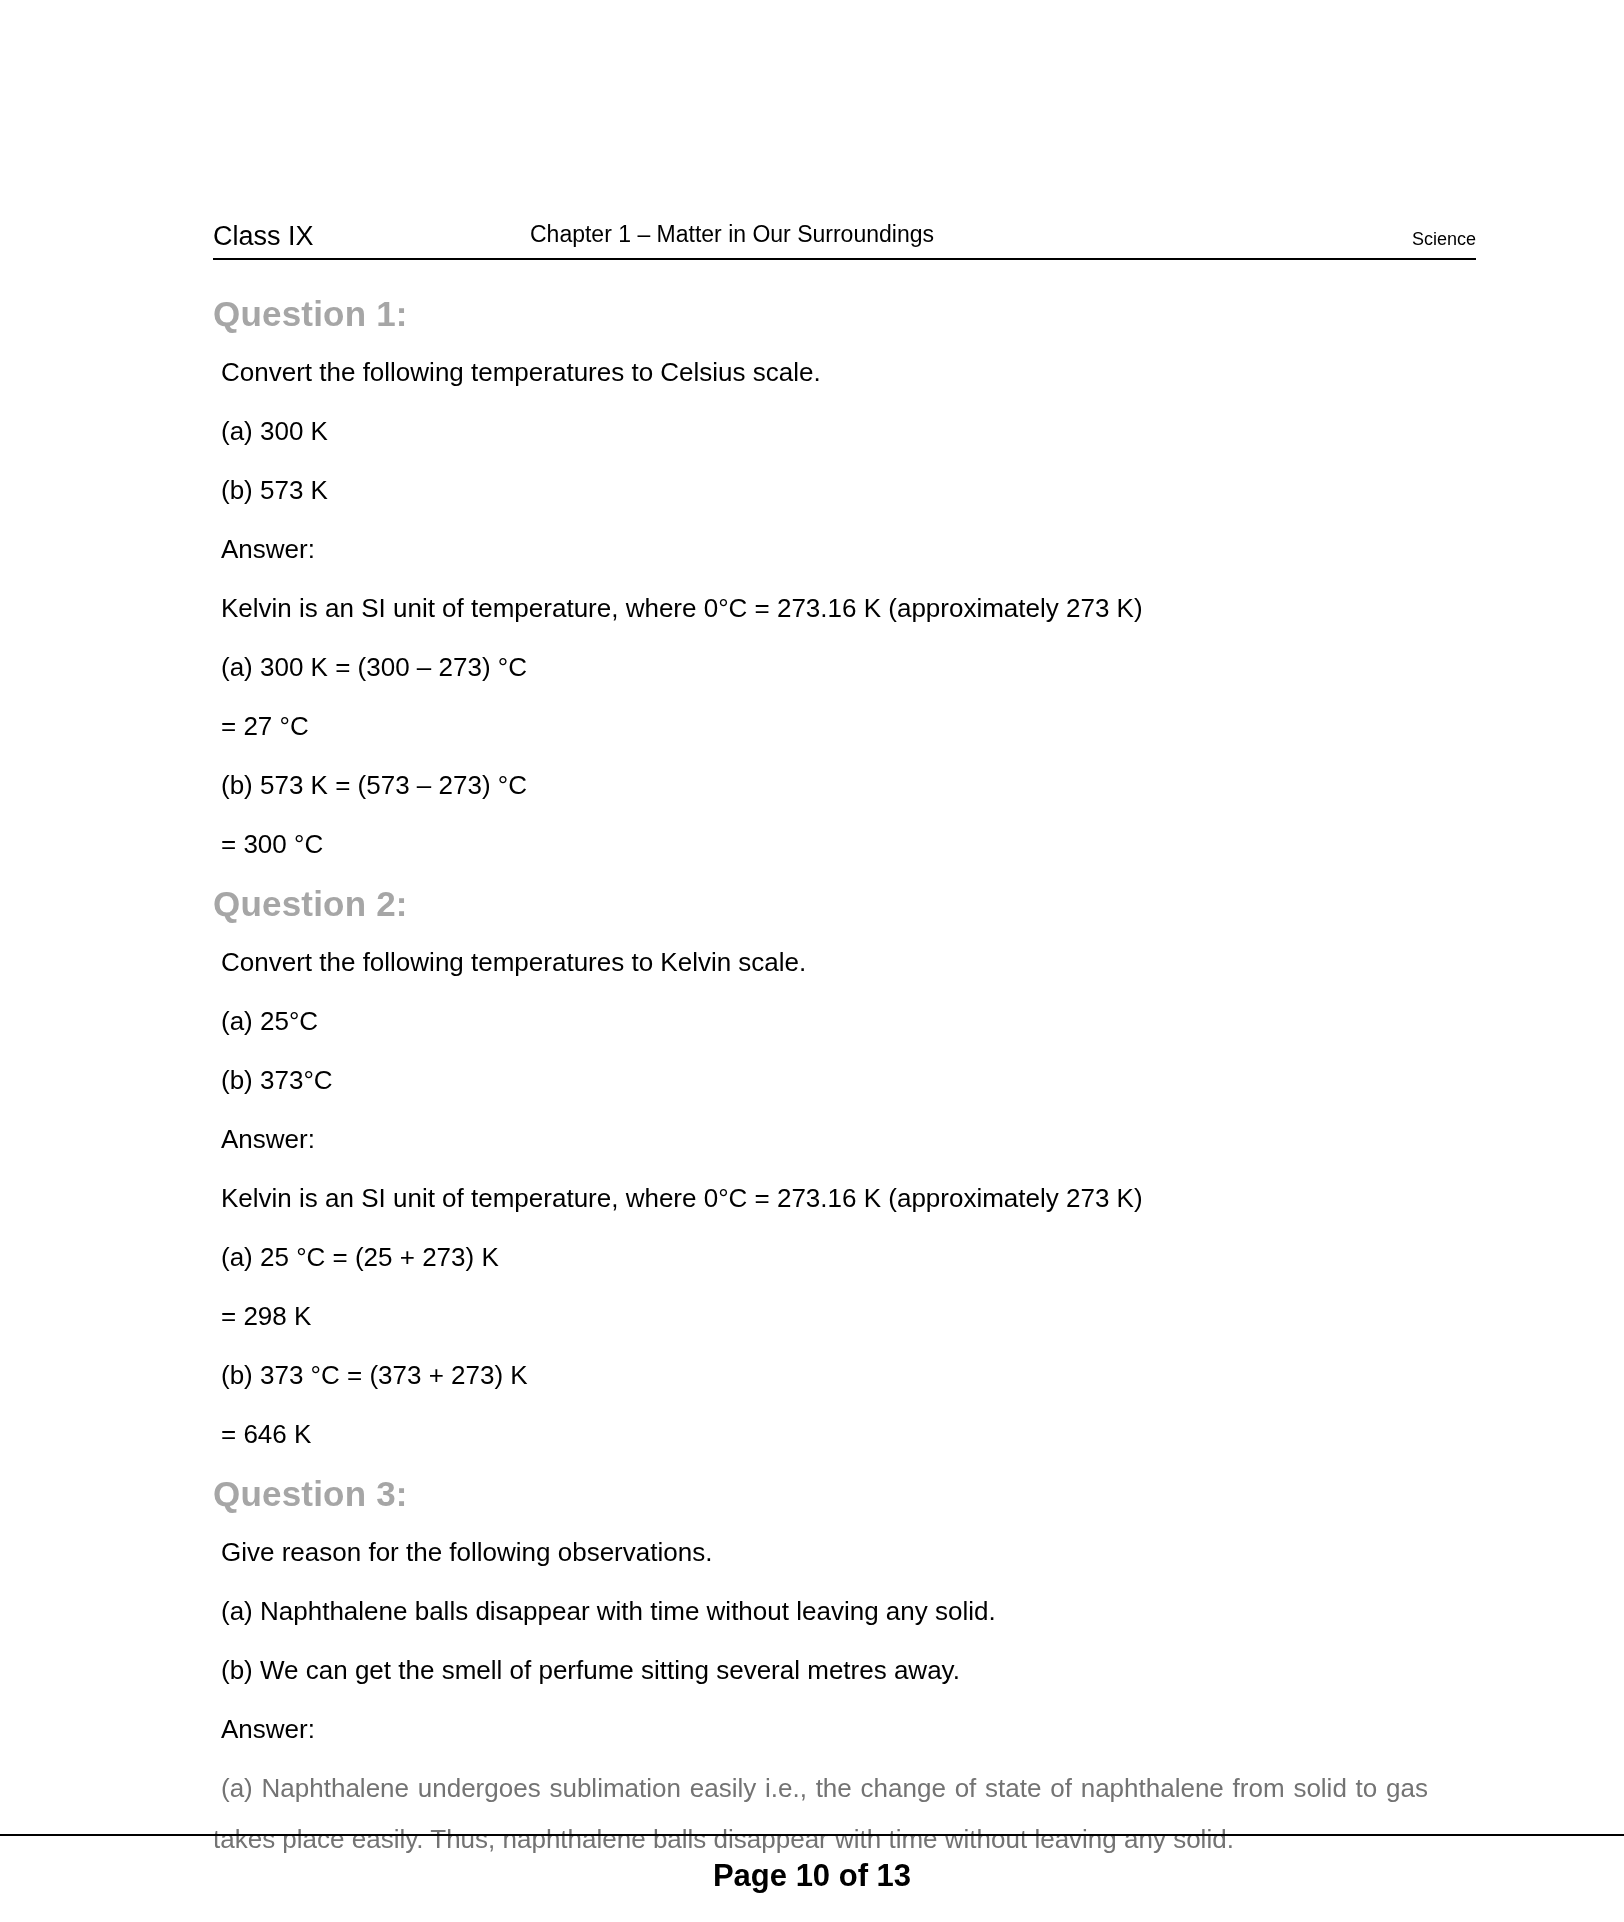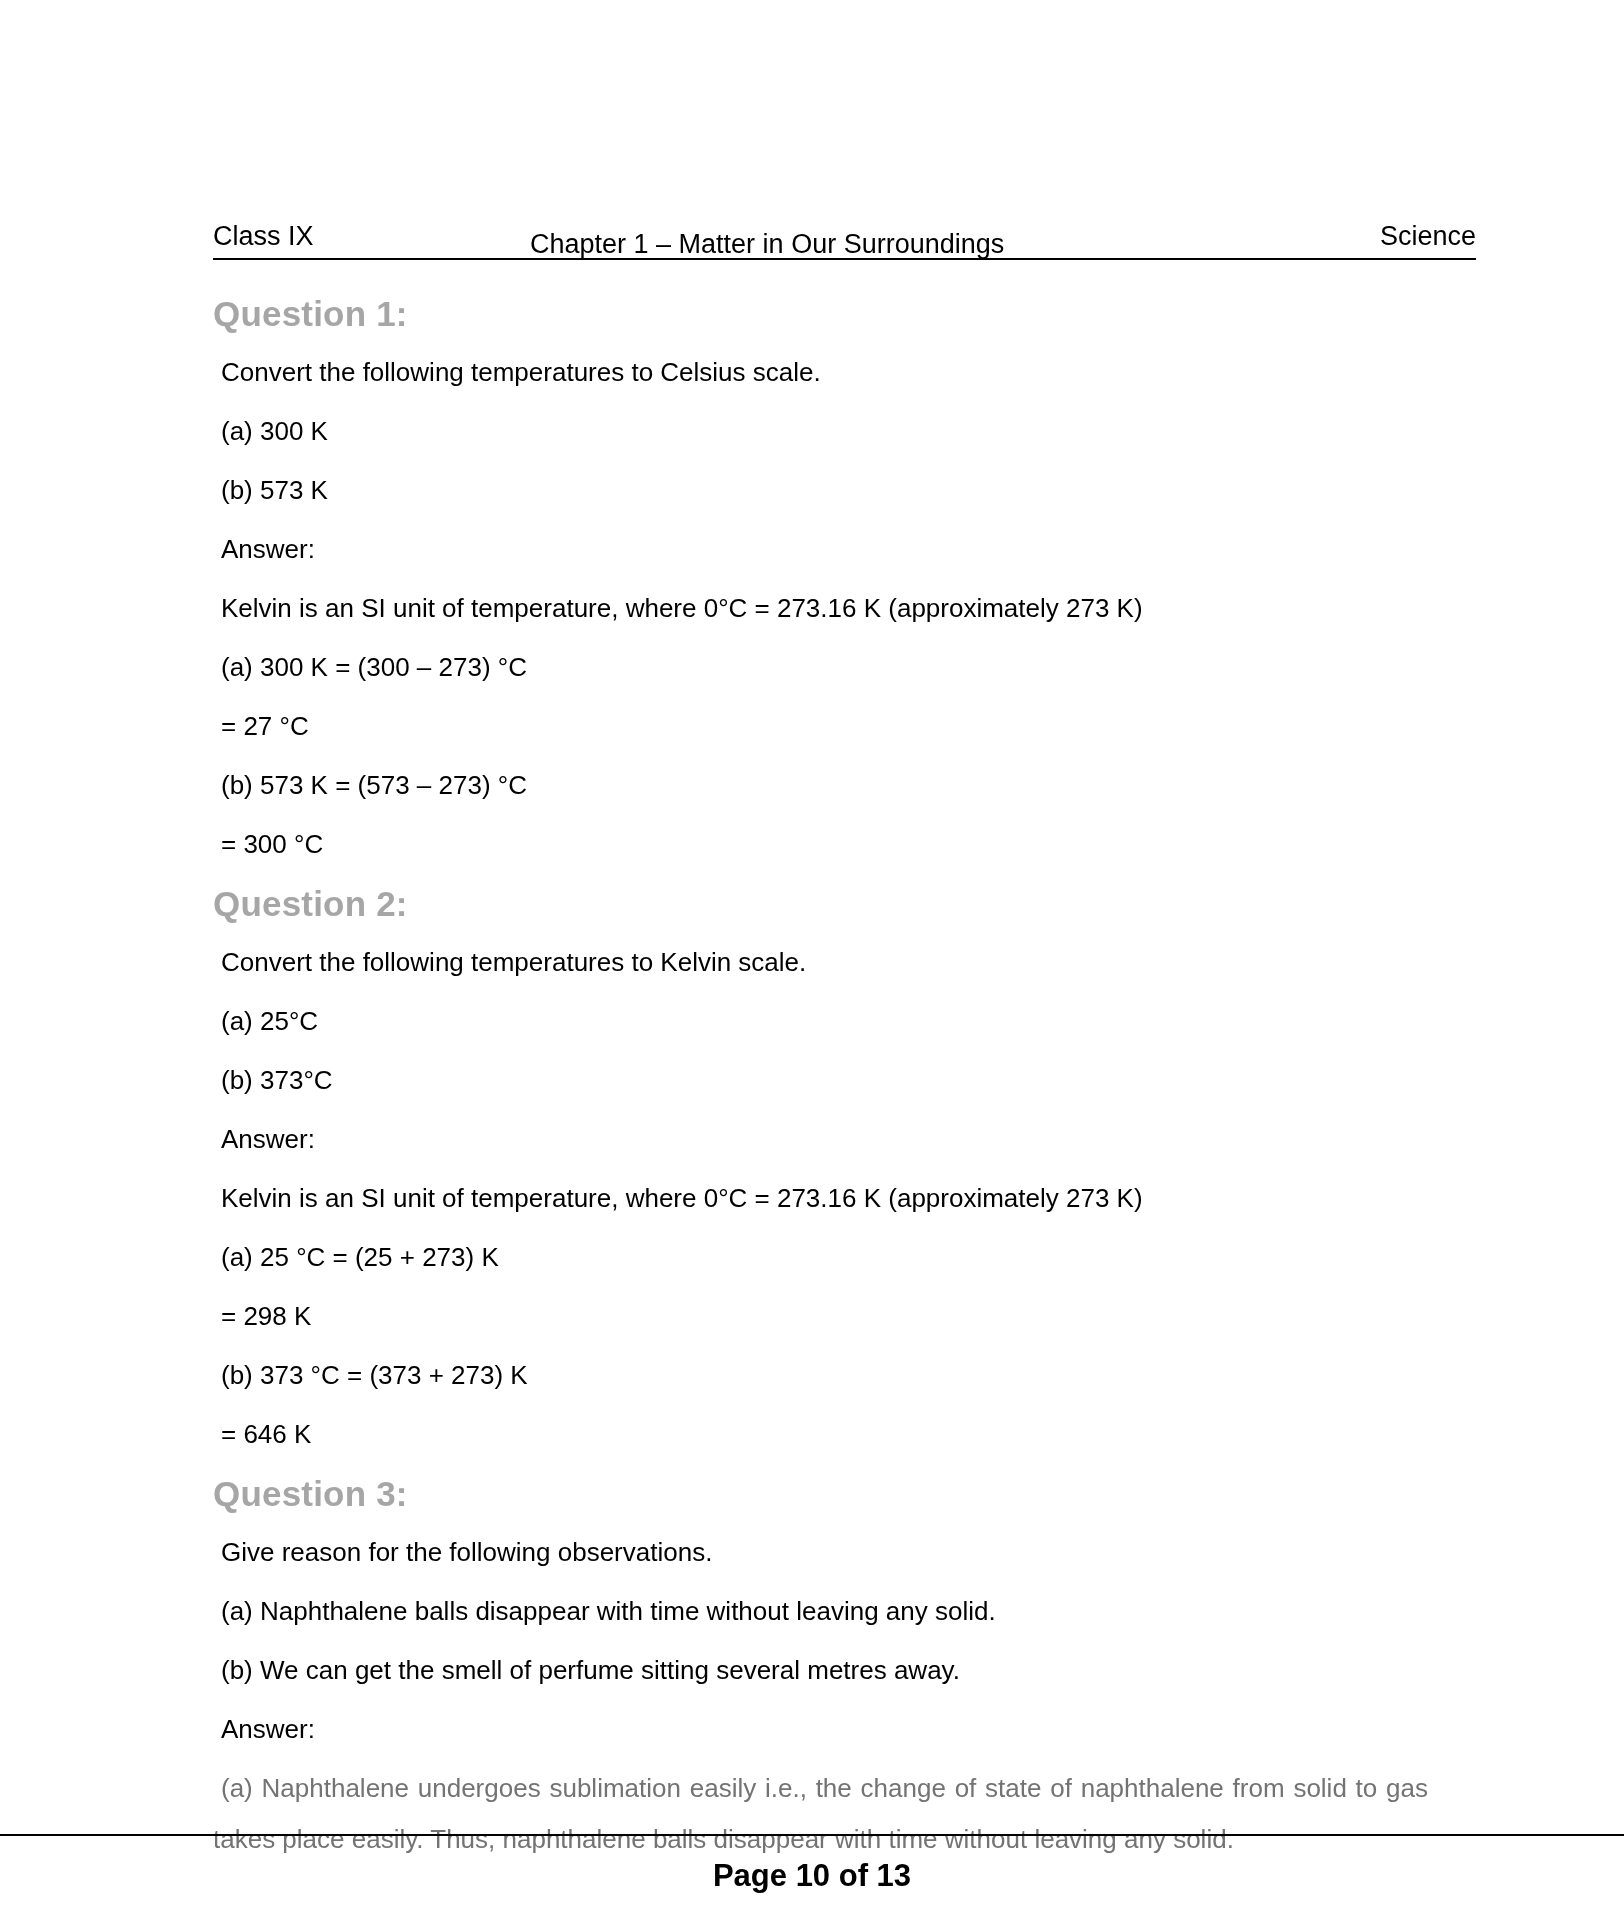--- a/index.html
+++ b/index.html
@@ -36,29 +36,29 @@
     padding-bottom: 6px;
     display: flex;
     align-items: baseline;
   }
   .hdr-left {
     font-size: 27px;
     line-height: 1.1;
     white-space: nowrap;
   }
   .hdr-center {
-    font-size: 27px;
+    font-size: 23px;
     line-height: 1.1;
     white-space: nowrap;
     position: absolute;
     left: 317px;
-    top: 8px;
+    top: 0;
   }
   .hdr-right {
-    font-size: 27px;
+    font-size: 18px;
     line-height: 1.1;
     white-space: nowrap;
     margin-left: auto;
   }
 
   
   .content {
     position: absolute;
     left: 213px;
     top: 288px;

